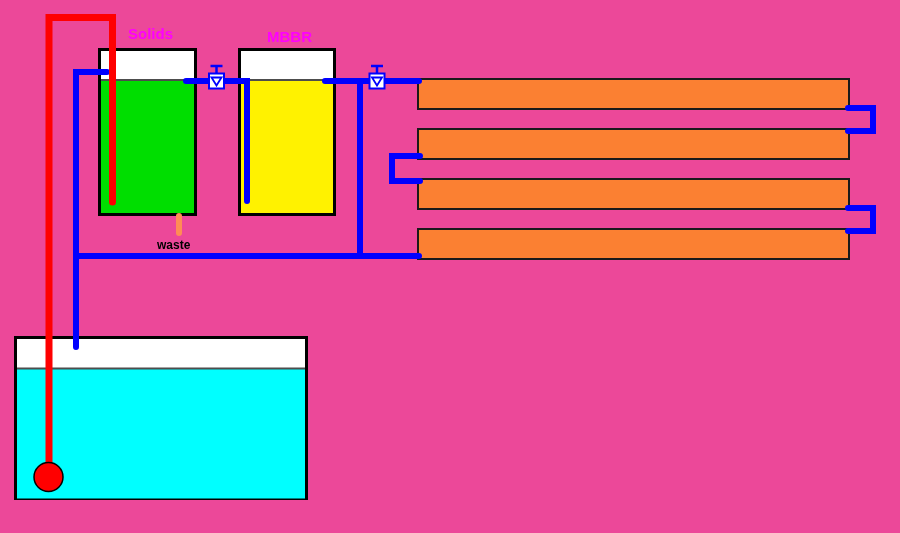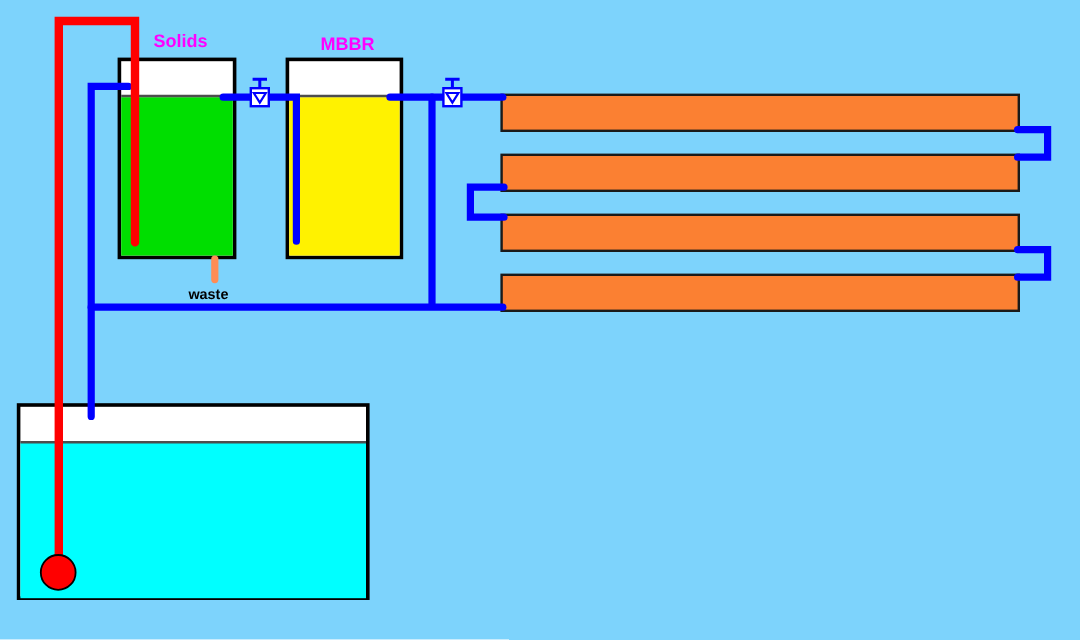--- a/index.html
+++ b/index.html
@@ -1,16 +1,16 @@
 <!DOCTYPE html>
 <html style="--pipe-blue: #0000FF; --pipe-red: #FF0000; --solids-green: #00DE00; --mbbr-yellow: #FFF200; --channel-orange: #FB8032; --sump-cyan: #00FFFF; --waste-orange: #FF8C55; --label-magenta: #FF00FF; --outline-black: #000000; --channel-border: #1A1A1A; --waterline-gray: #4D4D4D;"><head>
 <meta charset="utf-8">
 <style>
   html,body{margin:0;padding:0;background:#ffffff;}
-  .stage{position:relative;width:900px;height:533px;background:#7dd3fc;overflow:hidden;}
+  .stage{position:relative;width:900px;height:533px;background:#ec4899;overflow:hidden;}
   svg{display:block;}
 
   .tank-outline{fill:#ffffff;stroke:var(--outline-black);stroke-width:3;}
   .sump-outline{fill:#ffffff;stroke:var(--outline-black);stroke-width:3;}
   .water-green{fill:var(--solids-green);}
   .water-yellow{fill:var(--mbbr-yellow);}
   .water-cyan{fill:var(--sump-cyan);}
   .waterline{stroke:var(--waterline-gray);stroke-width:2;fill:none;}
   .channel{fill:var(--channel-orange);stroke:var(--channel-border);stroke-width:2;}
   .pipe{fill:none;stroke:var(--pipe-blue);stroke-width:6;stroke-linecap:round;stroke-linejoin:miter;}

